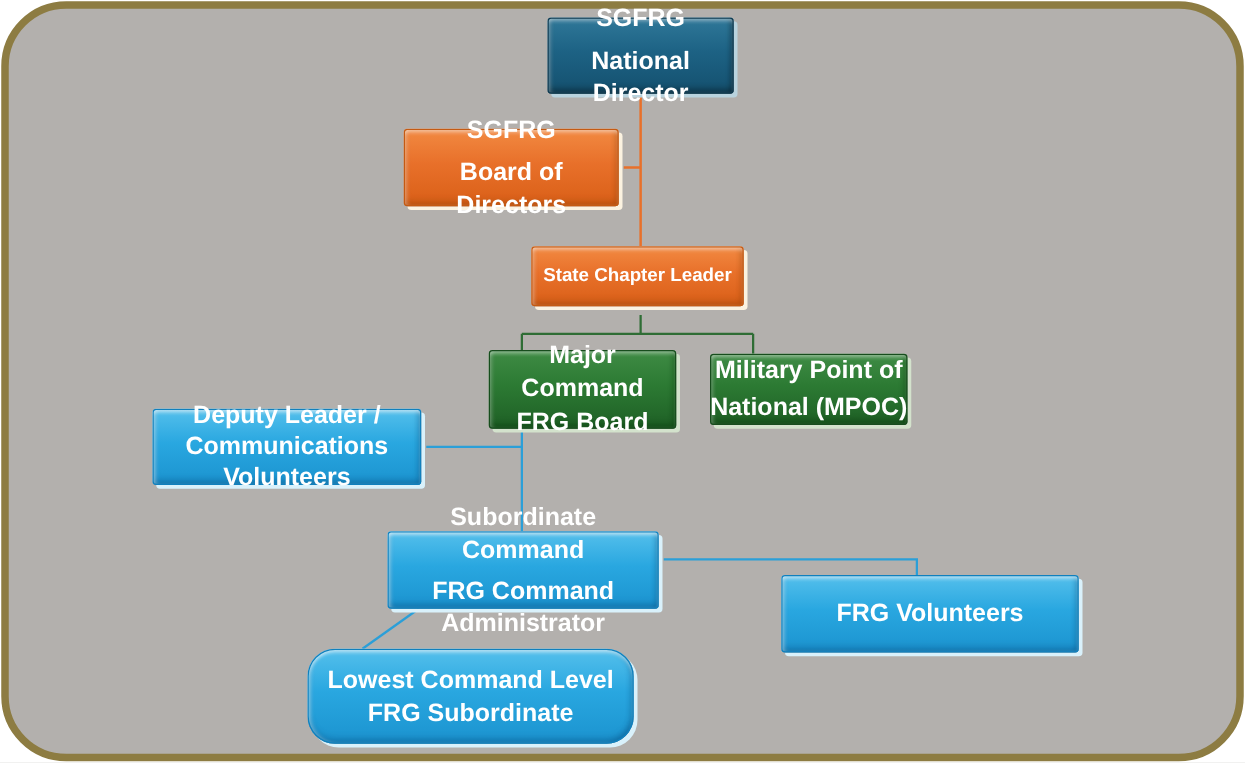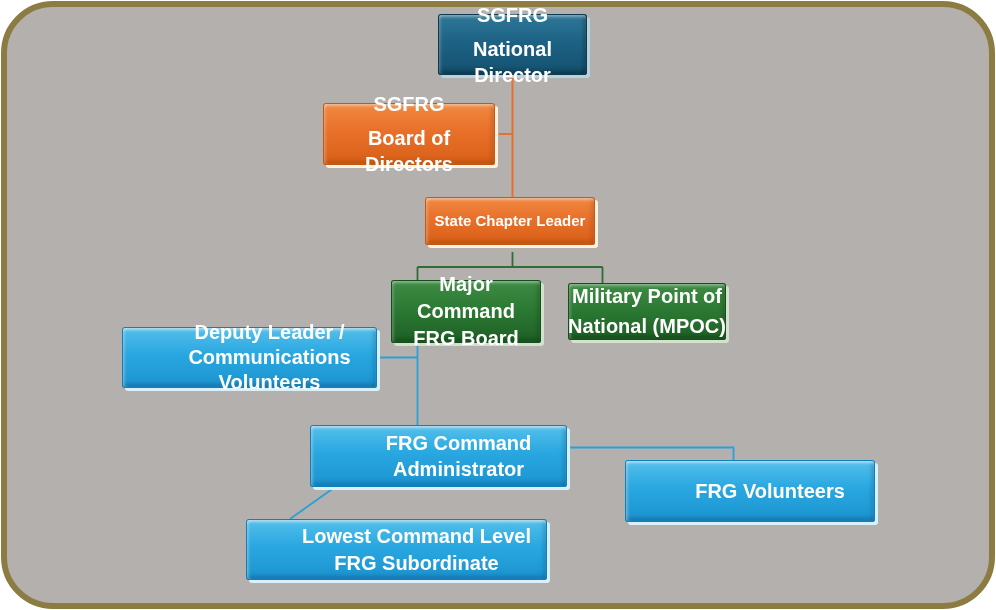--- a/index.html
+++ b/index.html
@@ -79,32 +79,31 @@
   }
   .blue {
     background: linear-gradient(180deg, #55c0ec 0%, #29a7e0 45%, #1b93cf 100%);
     box-shadow:
       inset 0 0 0 1px #1080bd,
       inset 0 3px 3px rgba(255,255,255,0.55),
       inset 3px 0 3px rgba(255,255,255,0.30),
       inset 0 -4px 5px rgba(0,70,120,0.35),
       inset -3px 0 4px rgba(0,70,120,0.25),
       3px 3px 0 #d9f1fb;
-    padding-left: 40px;
   }
   
   #node-national     { left: 438px; top: 14px;  width: 149px; height: 61px; }
   #node-board        { left: 323px; top: 103px; width: 172px; height: 62px; }
   #node-state        { left: 425px; top: 197px; width: 170px; height: 48px; font-size: 15px; }
   #node-major        { left: 343px; top: 280px; width: 150px; height: 63px; }
   #node-mpoc         { left: 520px; top: 283px; width: 158px; height: 57px; justify-content: space-between; }
   #node-deputy       { left: 122px; top: 327px; width: 215px; height: 61px; line-height: 1.25; }
   #node-subordinate  { left: 310px; top: 425px; width: 217px; height: 62px; gap: 7px; }
-  #node-volunteers   { left: 625px; top: 460px; width: 210px; height: 62px; }
-  #node-lowest       { left: 246px; top: 519px; width: 261px; height: 61px; gap: 1px; }
+  #node-volunteers   { left: 625px; top: 460px; width: 238px; height: 62px; }
+  #node-lowest       { left: 246px; top: 519px; width: 261px; height: 76px; gap: 1px; border-radius: 22px; }
 </style>
 </head>
 <body>
 
 <div class="stage">
   <div class="panel"></div>
 
   <svg class="connectors" viewBox="0 0 996 610" xmlns="http://www.w3.org/2000/svg">
 
     <path d="M 512.5 75 V 197" stroke="#e8702a" stroke-width="2" fill="none"></path>
@@ -146,20 +145,21 @@
     <span>National (MPOC)</span>
   </div>
 
   <div id="node-deputy" class="node blue tight">
     <span>Deputy Leader /</span>
     <span>Communications</span>
     <span>Volunteers</span>
   </div>
 
   <div id="node-subordinate" class="node blue spaced">
+    <span>Subordinate Command</span>
     <span>FRG Command Administrator</span>
   </div>
 
   <div id="node-volunteers" class="node blue tight">
     <span>FRG Volunteers</span>
   </div>
 
   <div id="node-lowest" class="node blue spaced">
     <span>Lowest Command Level</span>
     <span>FRG Subordinate</span>

